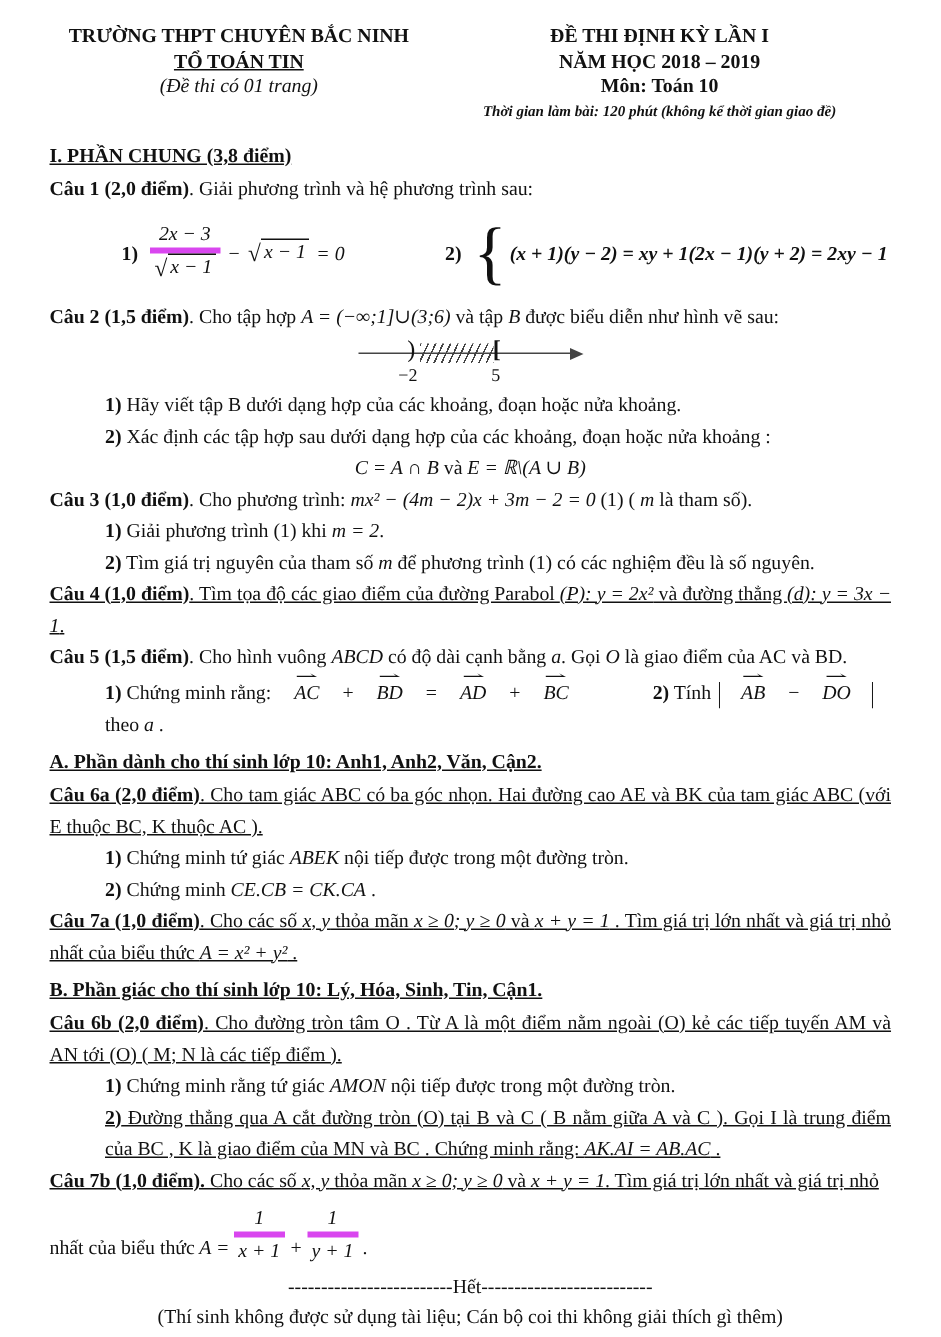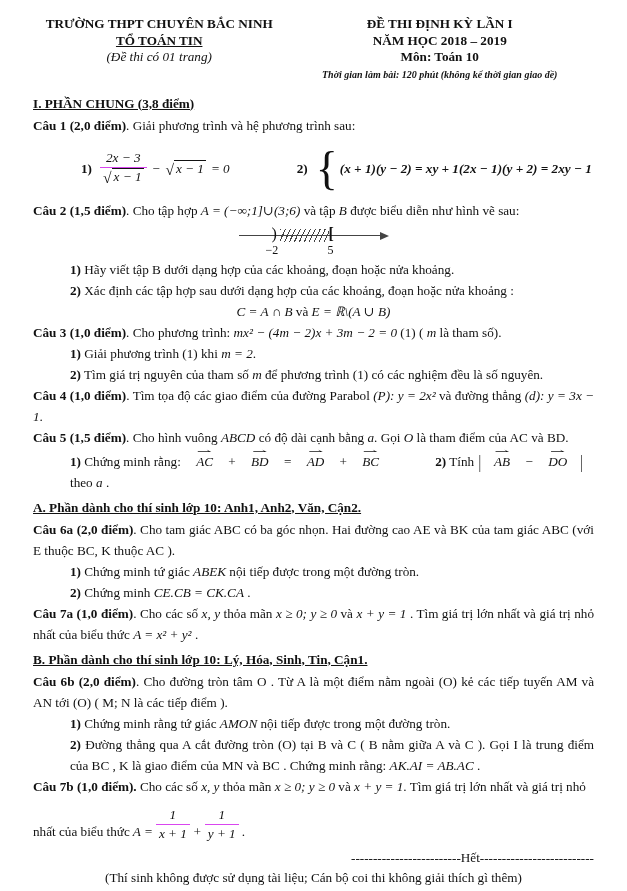--- a/index.html
+++ b/index.html
@@ -11,33 +11,33 @@
   .hL{width:45%;text-align:center;}
   .hR{width:55%;text-align:center;}
   .b{font-weight:bold;}
   .u{text-decoration:underline;}
   .i{font-style:italic;}
   .hL div,.hR div{line-height:16.5px;}
   .hR .dur{font-size:10px;line-height:17px;}
   
   .hsec{font-weight:bold;text-decoration:underline;margin:4px 0 1px 0;}
   p{margin:0;}
-  .just{text-align:justify;}
+  .just{text-align:justify;text-decoration:underline;}
   .item{padding-left:37px;}
   .inum{font-weight:bold;}
   .qlab{font-weight:bold;}
   .math{font-style:italic;}
   .centerline{text-align:center;}
   
   .eqrow{display:flex;align-items:center;margin:6px 0 4px 48px;min-height:54px;}
   .eqg{display:flex;align-items:center;}
   .eqg2{margin-left:62px;}
   .eqg .inum{margin-right:8px;}
   .frac{display:inline-block;text-align:center;vertical-align:middle;line-height:1.2;}
-  .frac .num{display:block;border-bottom:1px solid #d946ef;padding:0 3px 1px 3px;}
+  .frac .num{display:block;border-bottom:4px solid #d946ef;padding:0 3px 1px 3px;}
   .frac .den{display:block;padding:1px 3px 0 3px;}
   .sqrt{display:inline-block;white-space:nowrap;}
   .rsym{font-style:normal;font-size:1.18em;vertical-align:-2px;}
   .rad{border-top:1px solid #111;padding:0 2px;}
   .op{margin:0 5px;}
   .brace{display:inline-block;font-size:46px;font-weight:400;line-height:46px;
          transform:scaleY(1.02);margin-right:2px;}
   .syscol{display:inline-flex;flex-direction:row;font-weight:bold;}
   .syscol span{line-height:21px;}
   
@@ -53,21 +53,21 @@
   .nl-l2{position:absolute;left:89px;top:16px;font-size:12px;}
   
   .vec{font-style:italic;position:relative;display:inline-block;margin:0 12px;padding-top:3px;}
   .vec::after{content:"⇀";position:absolute;left:0;right:0;top:-0.62em;text-align:center;
               font-style:normal;font-size:0.72em;transform:scaleX(1.9);}
   .bar{display:inline-block;transform:scaleY(1.45);margin:0 1px;font-style:normal;}
   
   .fline{display:flex;align-items:flex-end;line-height:21px;margin-top:3px;min-height:42px;}
   .fline .frac{margin:0 3px;}
   
-  .het{text-align:right;margin-top:5px;}
+  .het{text-align:center;margin-top:5px;}
   .note{text-align:center;line-height:20px;}
 </style>
 </head>
 <body>
 
 <div class="page">
 
   <div class="hdr">
     <div class="hL">
       <div class="b">TRƯỜNG THPT CHUYÊN BẮC NINH</div>
@@ -121,32 +121,32 @@
   <p class="item"><span class="inum">1)</span><span> Hãy viết tập B dưới dạng hợp của các khoảng, đoạn hoặc nửa khoảng.</span></p>
   <p class="item"><span class="inum">2)</span><span> Xác định các tập hợp sau dưới dạng hợp của các khoảng, đoạn hoặc nửa khoảng :</span></p>
   <p class="centerline"><span class="math">C = A ∩ B</span><span>  và  </span><span class="math">E = ℝ\(A ∪ B)</span></p>
 
   <p><span class="qlab">Câu 3 (1,0 điểm)</span><span>. Cho phương trình: </span><span class="math">mx² − (4m − 2)x + 3m − 2 = 0</span><span>    (1)    ( </span><span class="math">m</span><span> là tham số).</span></p>
   <p class="item"><span class="inum">1)</span><span> Giải phương trình (1) khi </span><span class="math">m = 2</span><span>.</span></p>
   <p class="item"><span class="inum">2)</span><span> Tìm giá trị nguyên của tham số </span><span class="math">m</span><span> để phương trình (1) có các nghiệm đều là số nguyên.</span></p>
 
   <p class="just"><span class="qlab">Câu 4 (1,0 điểm)</span><span>. Tìm tọa độ các giao điểm của đường Parabol </span><span class="math">(P): y = 2x²</span><span> và đường thẳng </span><span class="math">(d): </span><span class="math">y = 3x − 1</span><span>.</span></p>
 
-  <p><span class="qlab">Câu 5 (1,5 điểm)</span><span>. Cho hình vuông </span><span class="math">ABCD</span><span> có độ dài cạnh bằng </span><span class="math">a</span><span>. Gọi </span><span class="math">O</span><span> là tham điểm của AC và BD.</span></p>
+  <p><span class="qlab">Câu 5 (1,5 điểm)</span><span>. Cho hình vuông </span><span class="math">ABCD</span><span> có độ dài cạnh bằng </span><span class="math">a</span><span>. Gọi </span><span class="math">O</span><span> là giao điểm của AC và BD.</span></p>
   <p class="item"><span class="inum">1)</span><span> Chứng minh rằng: </span><span class="vec">AC</span><span> + </span><span class="vec">BD</span><span> = </span><span class="vec">AD</span><span> + </span><span class="vec">BC</span><span style="display:inline-block;width:44px;"></span><span class="inum">2)</span><span> Tính </span><span class="bar">|</span><span class="vec">AB</span><span> − </span><span class="vec">DO</span><span class="bar">|</span><span> theo </span><span class="math">a</span><span> .</span></p>
 
   <div class="hsec">A. Phần dành cho thí sinh lớp 10: Anh1, Anh2, Văn, Cận2.</div>
 
   <p class="just"><span class="qlab">Câu 6a (2,0 điểm)</span><span>. Cho tam giác ABC có ba góc nhọn. Hai đường cao AE và BK của tam giác ABC (với E thuộc BC,  K thuộc AC ).</span></p>
   <p class="item"><span class="inum">1)</span><span> Chứng minh tứ giác </span><span class="math">ABEK</span><span> nội tiếp được trong một đường tròn.</span></p>
   <p class="item"><span class="inum">2)</span><span> Chứng minh </span><span class="math">CE.CB = CK.CA</span><span> .</span></p>
 
   <p class="just"><span class="qlab">Câu 7a (1,0 điểm)</span><span>. Cho các số </span><span class="math">x, y</span><span> thỏa mãn </span><span class="math">x ≥ 0; y ≥ 0</span><span> và </span><span class="math">x + y = 1</span><span> . Tìm giá trị lớn nhất và giá trị nhỏ nhất của biểu thức </span><span class="math">A = x² + y²</span><span> .</span></p>
 
-  <div class="hsec">B. Phần dành cho thí sinh lớp 10: Lý, Hóa, Sinh, Tin, Cận1.</div>
+  <div class="hsec">B. Phần giác cho thí sinh lớp 10: Lý, Hóa, Sinh, Tin, Cận1.</div>
 
   <p class="just"><span class="qlab">Câu 6b (2,0 điểm)</span><span>. Cho đường tròn tâm O . Từ A là một điểm nằm ngoài (O) kẻ các tiếp tuyến AM và AN tới (O) ( M; N là các tiếp điểm ).</span></p>
   <p class="item"><span class="inum">1)</span><span> Chứng minh rằng tứ giác </span><span class="math">AMON</span><span> nội tiếp được trong một đường tròn.</span></p>
   <p class="just" style="padding-left:37px;text-indent:0;"><span class="inum">2)</span><span> Đường thẳng qua A cắt đường tròn (O) tại B và C ( B nằm giữa A và C ). Gọi I là trung điểm của BC ,  K là giao điểm của MN và BC . Chứng minh rằng: </span><span class="math">AK.AI = AB.AC</span><span> .</span></p>
 
   <p class="just"><span class="qlab">Câu 7b (1,0 điểm).</span><span> Cho các số </span><span class="math">x, y</span><span> thỏa mãn </span><span class="math">x ≥ 0; y ≥ 0</span><span> và </span><span class="math">x + y = 1</span><span>. Tìm giá trị lớn nhất và giá trị nhỏ</span></p>
   <div class="fline">
     <span>nhất của biểu thức </span>
     <span class="math" style="margin-left:3px;">A =</span>
     <span class="frac">

